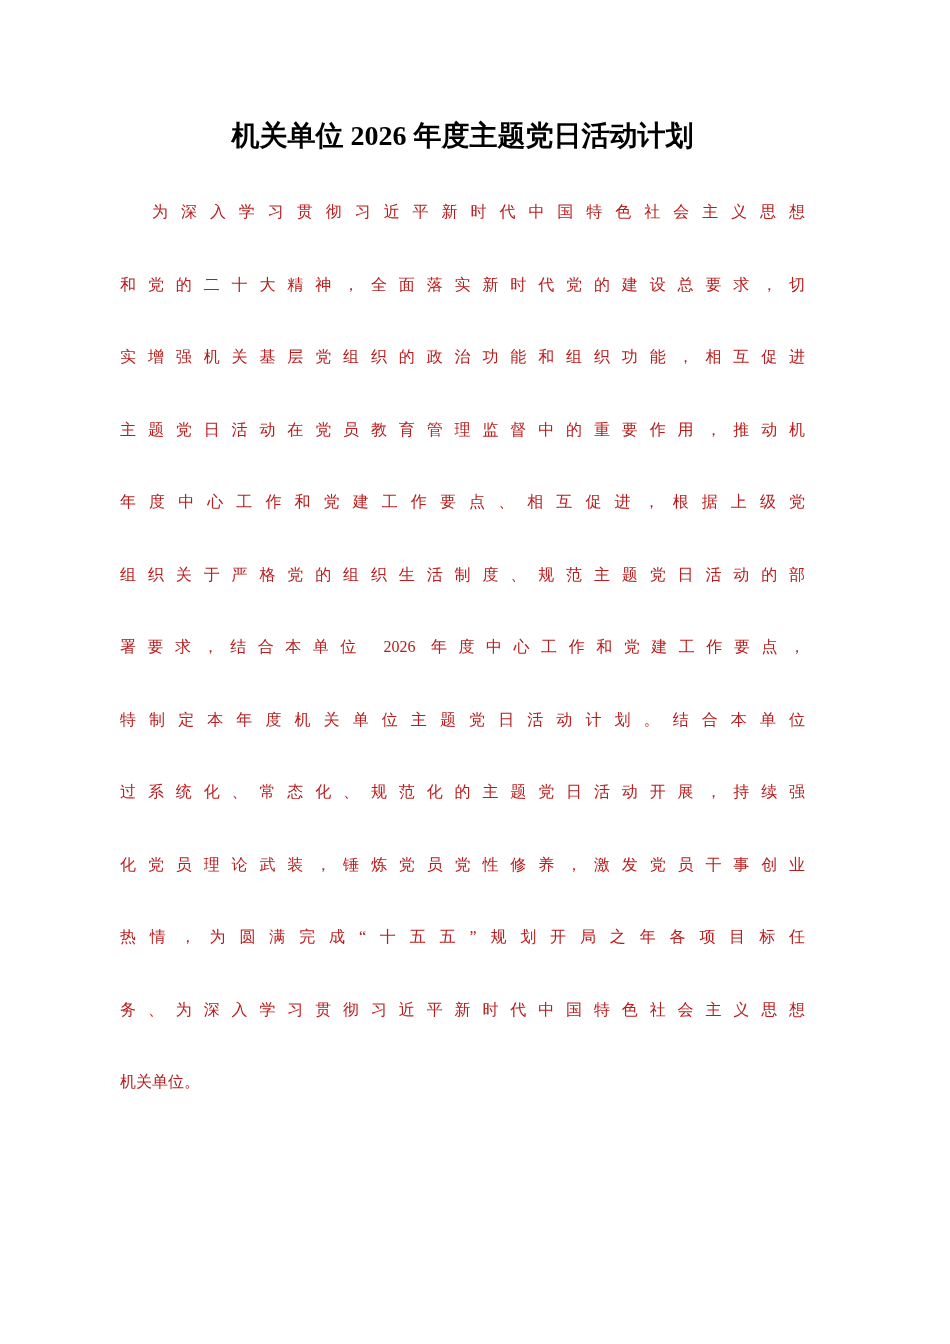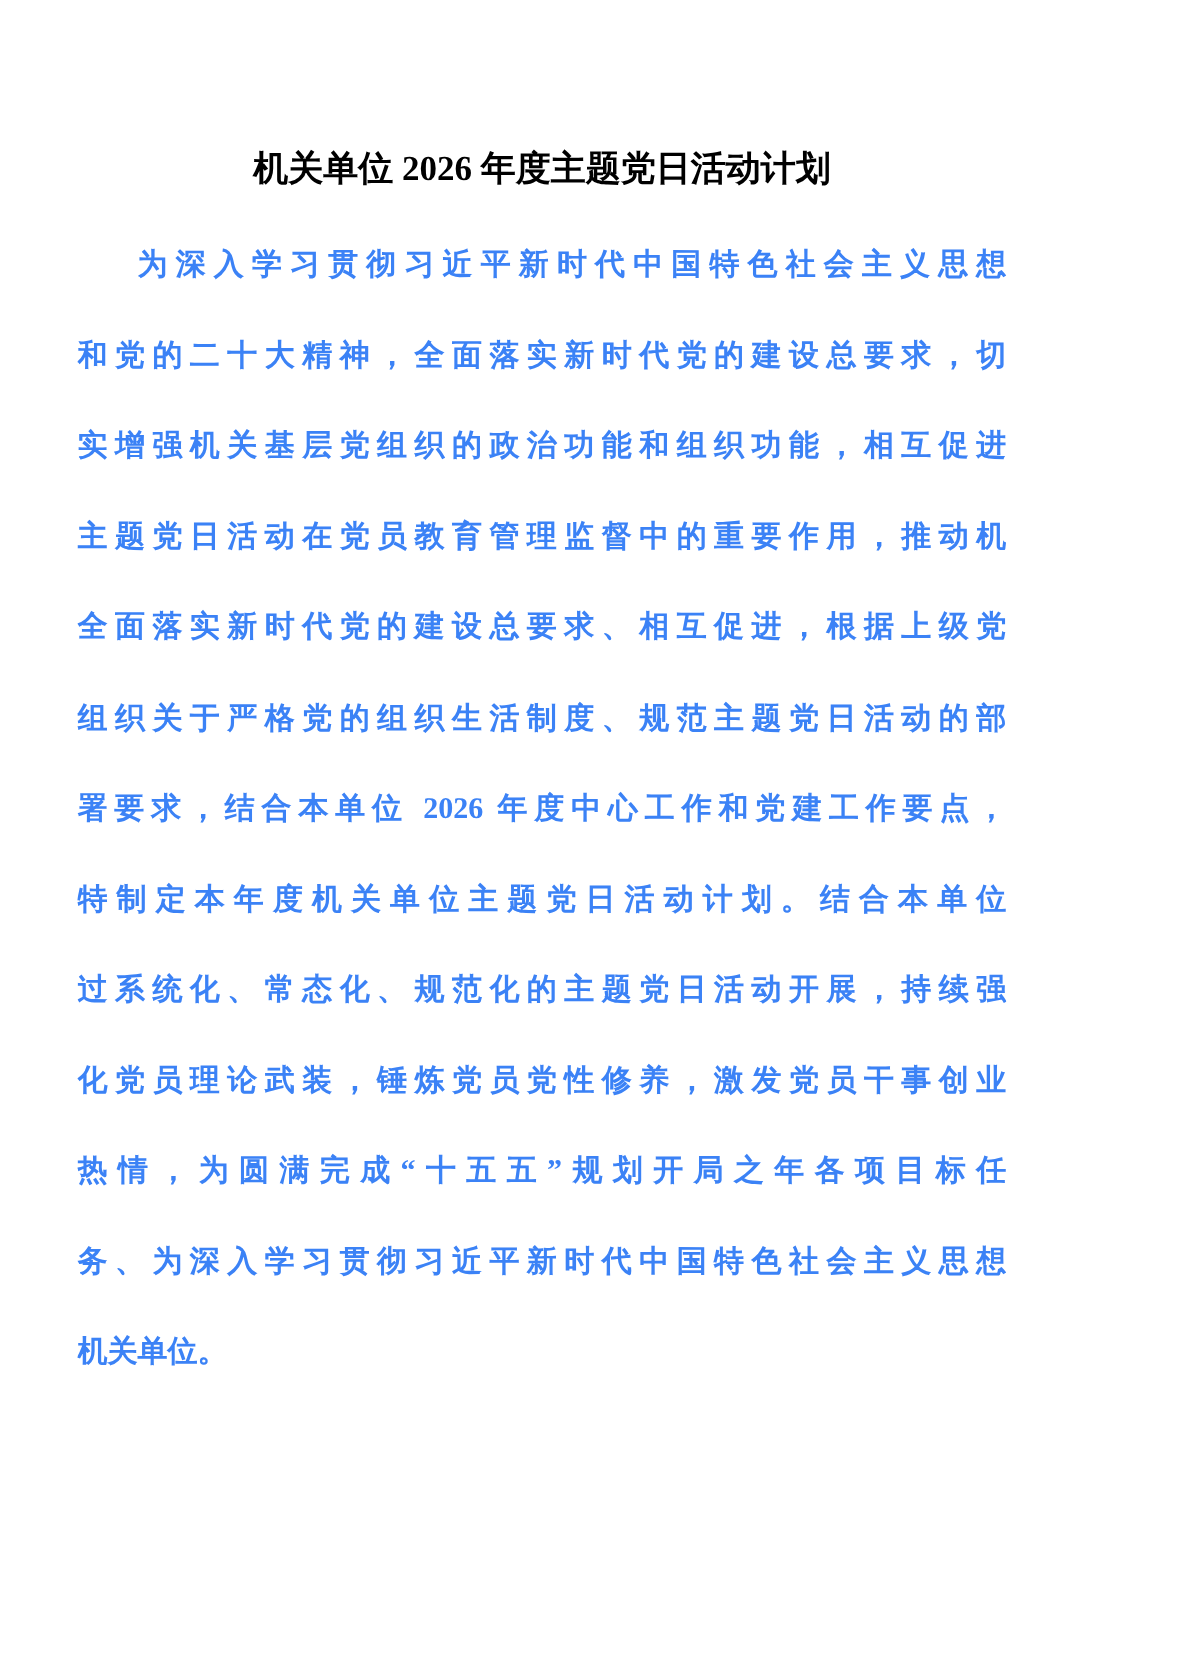--- a/index.html
+++ b/index.html
@@ -7,62 +7,61 @@
     background: #ffffff;
     font-family: "Liberation Serif", "DejaVu Serif", serif;
   }
   .page {
     position: relative;
     width: 950px;
     height: 1344px;
     margin: 0 auto;
     background: #ffffff;
     color: #000000;
-    padding: 104px 145px 0 62px;
+    padding: 104px 145px 0 120px;
     overflow: hidden;
   }
   .doc-title {
     height: 72px;
     line-height: 64px;
     text-align: center;
     font-size: 28px;
     font-weight: bold;
     color: #000000;
     white-space: nowrap;
   }
   .body-line {
     height: 72.5px;
     line-height: 72.5px;
-    font-size: 24px;
-    color: #3b82f6;
+    font-size: 16px;
+    color: #b91c1c;
     text-align: justify;
     text-align-last: justify;
     white-space: nowrap;
     overflow: hidden;
-    font-weight: bold;
   }
   .body-line.first-line {
     text-indent: 2em;
   }
   .body-line.last-line {
     text-align: left;
     text-align-last: left;
   }
 </style>
 </head>
 <body>
 
 <div class="page">
   <div class="doc-title">机关单位 2026 年度主题党日活动计划</div>
 
   <div class="body-line first-line">为深入学习贯彻习近平新时代中国特色社会主义思想</div>
   <div class="body-line">和党的二十大精神，全面落实新时代党的建设总要求，切</div>
   <div class="body-line">实增强机关基层党组织的政治功能和组织功能，相互促进</div>
   <div class="body-line">主题党日活动在党员教育管理监督中的重要作用，推动机</div>
-  <div class="body-line">全面落实新时代党的建设总要求、相互促进，根据上级党</div>
+  <div class="body-line">年度中心工作和党建工作要点、相互促进，根据上级党</div>
   <div class="body-line">组织关于严格党的组织生活制度、规范主题党日活动的部</div>
   <div class="body-line">署要求，结合本单位 2026 年度中心工作和党建工作要点，</div>
   <div class="body-line">特制定本年度机关单位主题党日活动计划。结合本单位</div>
   <div class="body-line">过系统化、常态化、规范化的主题党日活动开展，持续强</div>
   <div class="body-line">化党员理论武装，锤炼党员党性修养，激发党员干事创业</div>
   <div class="body-line">热情，为圆满完成“十五五”规划开局之年各项目标任</div>
   <div class="body-line">务、为深入学习贯彻习近平新时代中国特色社会主义思想</div>
   <div class="body-line last-line">机关单位。</div>
 </div>
 

